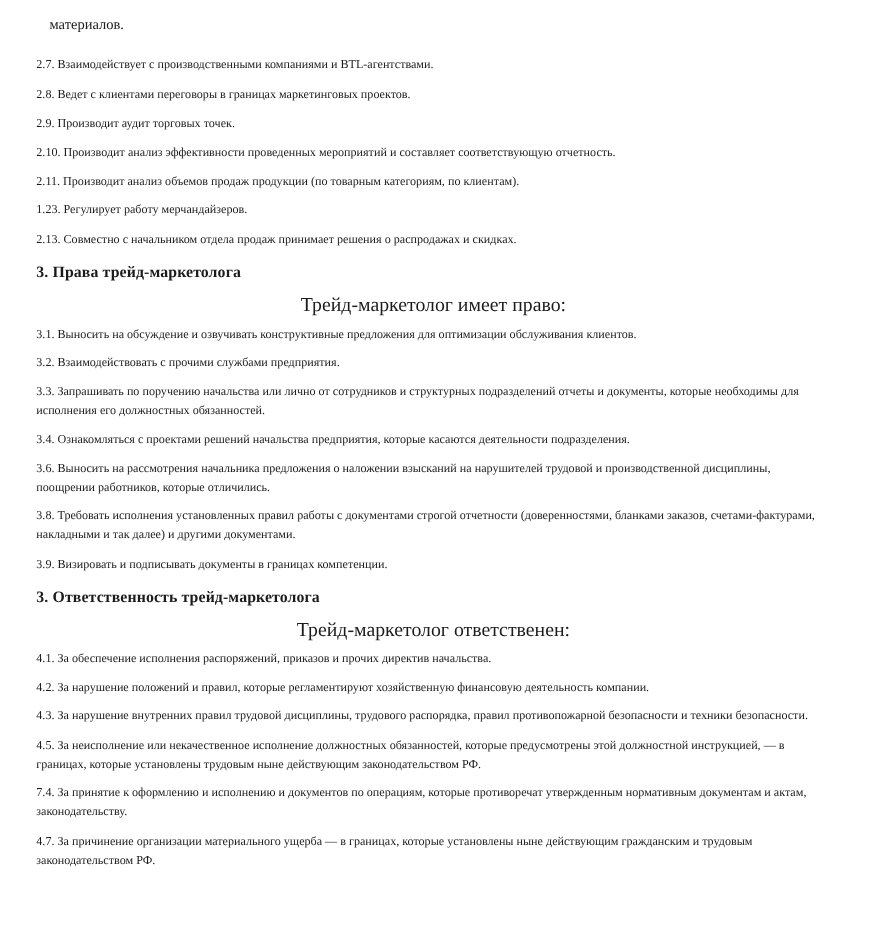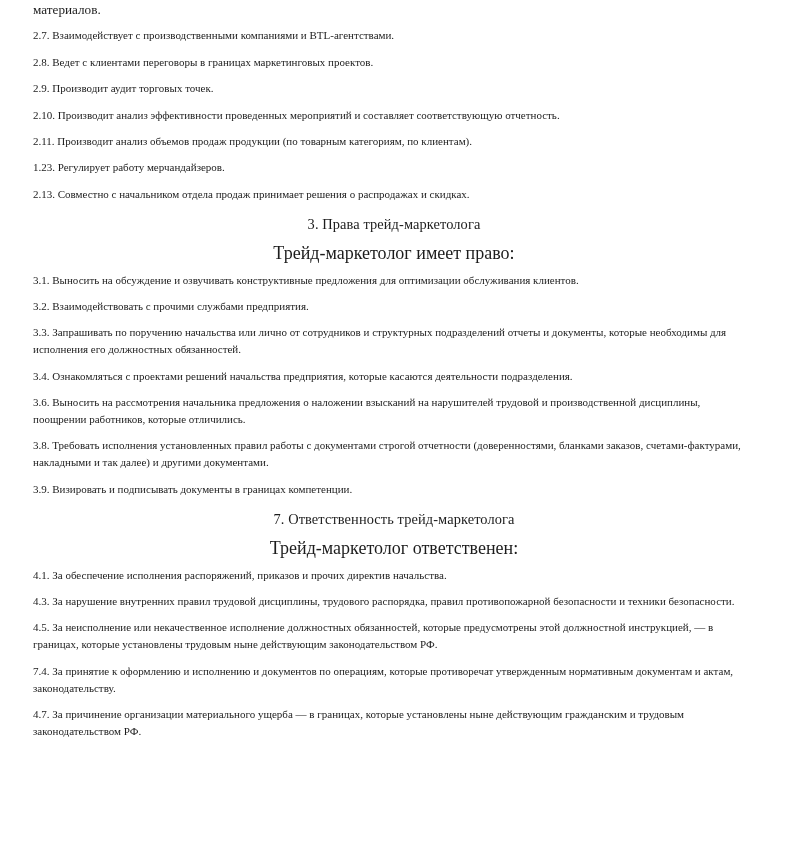--- a/index.html
+++ b/index.html
@@ -23,35 +23,35 @@
     position: relative;
     overflow: hidden;
   }
   .doc-body {
     padding-top: 0;
   }
   
   .para-cont {
     font-size: 13.2px;
     line-height: 17px;
-    margin: 0;
+    margin: 12px;
     padding-top: 1px;
     text-align: left;
   }
   .para {
     font-size: 11px;
     line-height: 17px;
     margin: 0;
     padding-top: 9.4px;
     text-align: left;
   }
   .section-heading {
     font-size: 14.4px;
-    font-weight: normal;
-    text-align: center;
+    font-weight: bold;
+    text-align: left;
     margin: 0;
     padding-top: 13px;
     padding-bottom: 3px;
     letter-spacing: 0.1px;
   }
   .intro {
     font-size: 18px;
     line-height: 17px;
     margin: 0;
     padding-top: 9.4px;
@@ -73,21 +73,22 @@
       <p class="para">2.13. Совместно с начальником отдела продаж принимает решения о распродажах и скидках.</p>
       <h2 class="section-heading">3. Права трейд-маркетолога</h2>
       <p class="intro">Трейд-маркетолог имеет право:</p>
       <p class="para">3.1. Выносить на обсуждение и озвучивать конструктивные предложения для оптимизации обслуживания клиентов.</p>
       <p class="para">3.2. Взаимодействовать с прочими службами предприятия.</p>
       <p class="para">3.3. Запрашивать по поручению начальства или лично от сотрудников и структурных подразделений отчеты и документы, которые необходимы для исполнения его должностных обязанностей.</p>
       <p class="para">3.4. Ознакомляться с проектами решений начальства предприятия, которые касаются деятельности подразделения.</p>
       <p class="para">3.6. Выносить на рассмотрения начальника предложения о наложении взысканий на нарушителей трудовой и производственной дисциплины, поощрении работников, которые отличились.</p>
       <p class="para">3.8. Требовать исполнения установленных правил работы с документами строгой отчетности (доверенностями, бланками заказов,  счетами-фактурами, накладными и так далее) и другими документами.</p>
       <p class="para">3.9. Визировать и подписывать документы в границах  компетенции.</p>
-      <h2 class="section-heading">7. Ответственность трейд-маркетолога</h2>
+      <h2 class="section-heading">3. Ответственность трейд-маркетолога</h2>
       <p class="intro">Трейд-маркетолог ответственен:</p>
       <p class="para">4.1. За обеспечение исполнения распоряжений, приказов и прочих директив начальства.</p>
+      <p class="para">4.2. За нарушение положений и правил, которые регламентируют хозяйственную финансовую деятельность компании.</p>
       <p class="para">4.3. За нарушение внутренних правил трудовой дисциплины, трудового распорядка,  правил противопожарной безопасности и техники безопасности.</p>
       <p class="para">4.5. За неисполнение или некачественное исполнение  должностных обязанностей, которые предусмотрены этой должностной инструкцией, — в границах, которые установлены трудовым ныне действующим законодательством РФ.</p>
       <p class="para">7.4. За принятие к оформлению и исполнению и документов по операциям, которые противоречат  утвержденным нормативным документам и актам, законодательству.</p>
       <p class="para">4.7. За причинение организации материального ущерба — в границах, которые установлены ныне действующим гражданским и трудовым законодательством РФ.</p>
     </div>
 </div>
 
 </body></html>

